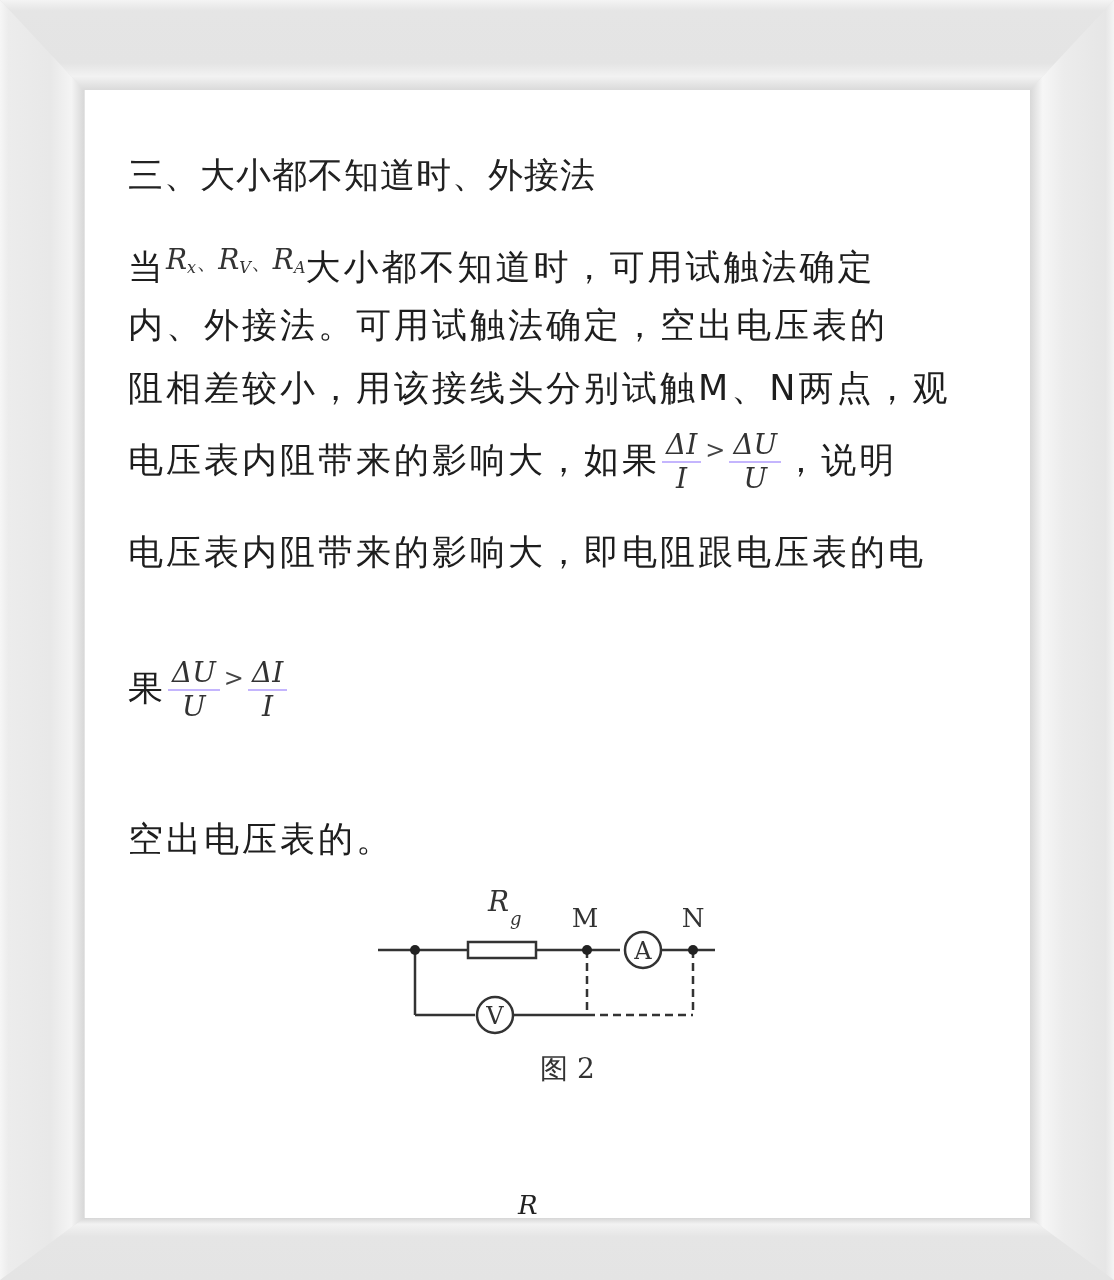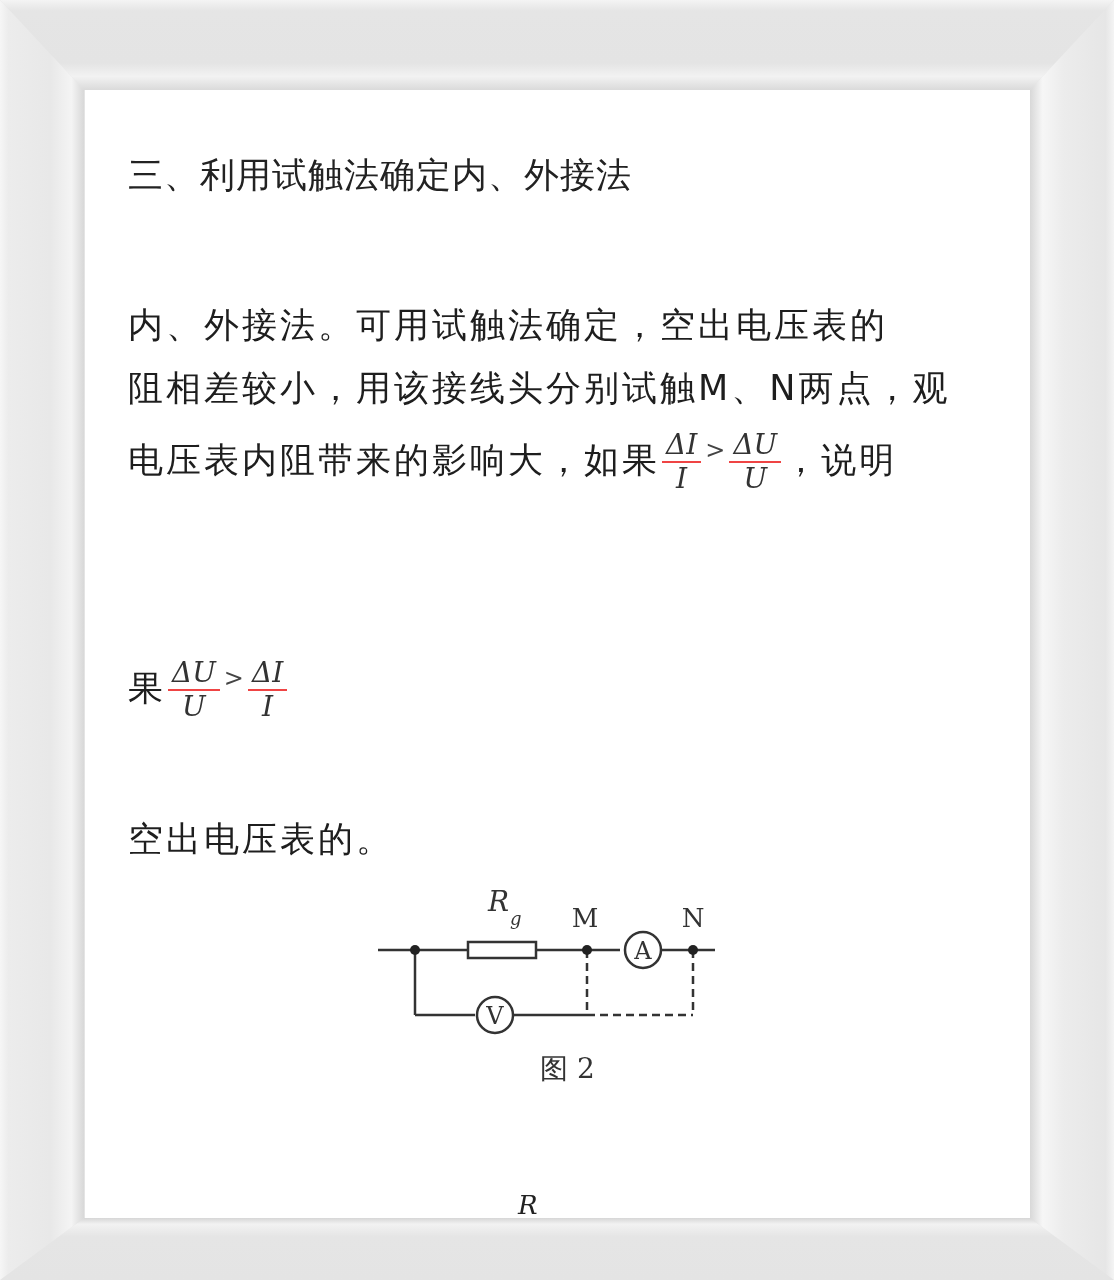--- a/index.html
+++ b/index.html
@@ -52,21 +52,21 @@
       color: #333; letter-spacing: 0;
     }
     .rsym { font-size: 28px; vertical-align: 10px; }
     .rsym sub { font-size: 16px; vertical-align: -4px; }
     .frac {
       display: inline-flex; flex-direction: column; align-items: center;
       vertical-align: middle; margin: 0 2px;
       font-family: "DejaVu Serif", "Liberation Serif", serif; font-style: italic;
       font-size: 28px; color: #333; letter-spacing: 0; line-height: 32px;
     }
-    .frac .num { border-bottom: 2px solid #ef4444; padding: 0 4px; }
+    .frac .num { border-bottom: 2px solid #c4b5fd; padding: 0 4px; }
     .frac .den { padding: 0 4px; }
     .gt {
       font-family: "DejaVu Serif", serif; font-size: 24px; color: #444;
       vertical-align: 14px; letter-spacing: 0; margin: 0 2px;
     }
     .circuit { position: absolute; left: 285px; top: 785px; }
     .caption {
       position: absolute; left: 455px; top: 960px;
       font-family: "DejaVu Serif", "Liberation Serif", serif; font-size: 28px; color: #333;
     }
@@ -80,36 +80,40 @@
 
 <div class="frame">
   <div class="bevel-top"></div>
   <div class="bevel-bottom"></div>
   <div class="bevel-left"></div>
   <div class="bevel-right"></div>
 </div>
 
 <div class="content">
 
-  <div class="heading">三、利用试触法确定内、外接法</div>
+  <div class="heading">三、大小都不知道时、外接法</div>
 
+  <div class="para" style="top:148px;">
+    <span>当</span><span class="math rsym"><span>R</span><sub>x</sub></span><span class="math" style="font-size:22px;vertical-align:10px;font-style:normal;">、</span><span class="math rsym"><span>R</span><sub>V</sub></span><span class="math" style="font-size:22px;vertical-align:10px;font-style:normal;">、</span><span class="math rsym"><span>R</span><sub>A</sub></span><span>大小都不知道时，可用试触法确定</span>
+  </div>
 
   <div class="para" style="top:213px;">内、外接法。可用试触法确定，空出电压表的</div>
   <div class="para" style="top:276px;">阻相差较小，用该接线头分别试触M、N两点，观</div>
 
   <div class="para" style="top:338px;">
     <span>电压表内阻带来的影响大，如果</span><span class="frac">
         <span class="num">ΔI</span>
         <span class="den">I</span>
       </span><span class="gt">&gt;</span><span class="frac">
         <span class="num">ΔU</span>
         <span class="den">U</span>
       </span><span>，说明</span>
   </div>
 
+  <div class="para" style="top:440px;">电压表内阻带来的影响大，即电阻跟电压表的电</div>
 
   <div class="para" style="top:566px;">
     <span>果</span><span class="frac">
         <span class="num">ΔU</span>
         <span class="den">U</span>
       </span><span class="gt">&gt;</span><span class="frac">
         <span class="num">ΔI</span>
         <span class="den">I</span>
       </span>
   </div>

